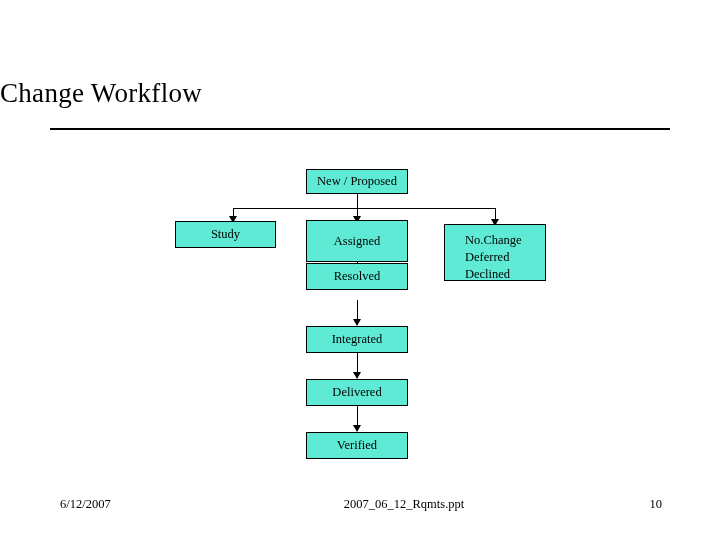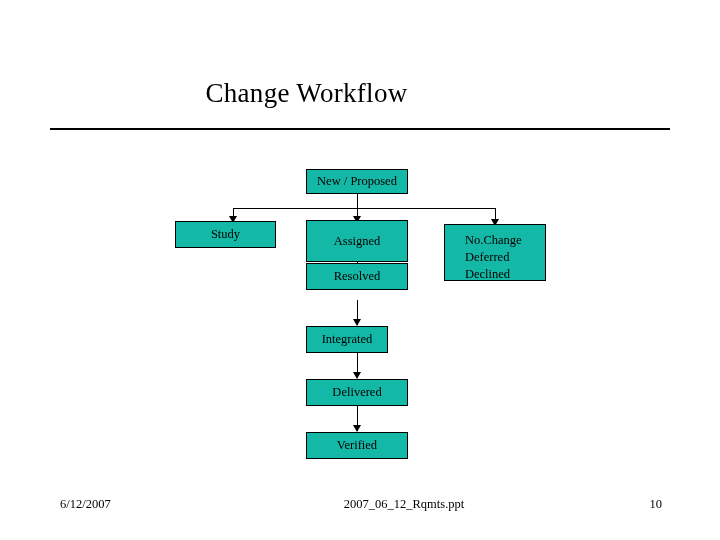--- a/index.html
+++ b/index.html
@@ -19,40 +19,40 @@
     position: absolute;
     left: 0; top: 0;
     width: 720px;
     height: 540px;
   }
   #slide-title {
     position: absolute;
     left: 0;
     top: 78px;
     width: 613px;
-    text-align: center;
+    text-align: left;
     font-size: 27px;
     font-family: "Liberation Serif", serif;
     color: #000000;
     letter-spacing: 0.3px;
   }
   #title-rule {
     position: absolute;
     left: 50px;
     top: 128px;
     width: 620px;
     height: 2px;
     background: #000000;
   }
 
   
   .node {
     position: absolute;
     border: 1px solid #000000;
-    background: #14b8a6;
+    background: #5eead4;
     box-sizing: border-box;
     font-family: "Liberation Serif", serif;
     font-size: 12.5px;
     line-height: 1.35;
     color: #000000;
     text-align: center;
     display: flex;
     align-items: center;
     justify-content: center;
     z-index: 3;
@@ -145,21 +145,21 @@
   <div class="node multiline" style="left:444px; top:224px; width:102px; height:57px;">
     <span class="line">No.Change</span>
     <span class="line">Deferred</span>
     <span class="line">Declined</span>
   </div>
 
   <div class="node" style="left:306px; top:263px; width:102px; height:27px;">
     <span>Resolved</span>
   </div>
 
-  <div class="node" style="left:306px; top:326px; width:82px; height:27px;">
+  <div class="node" style="left:306px; top:326px; width:102px; height:27px;">
     <span>Integrated</span>
   </div>
 
   <div class="node" style="left:306px; top:379px; width:102px; height:27px;">
     <span>Delivered</span>
   </div>
 
   <div class="node" style="left:306px; top:432px; width:102px; height:27px;">
     <span>Verified</span>
   </div>

